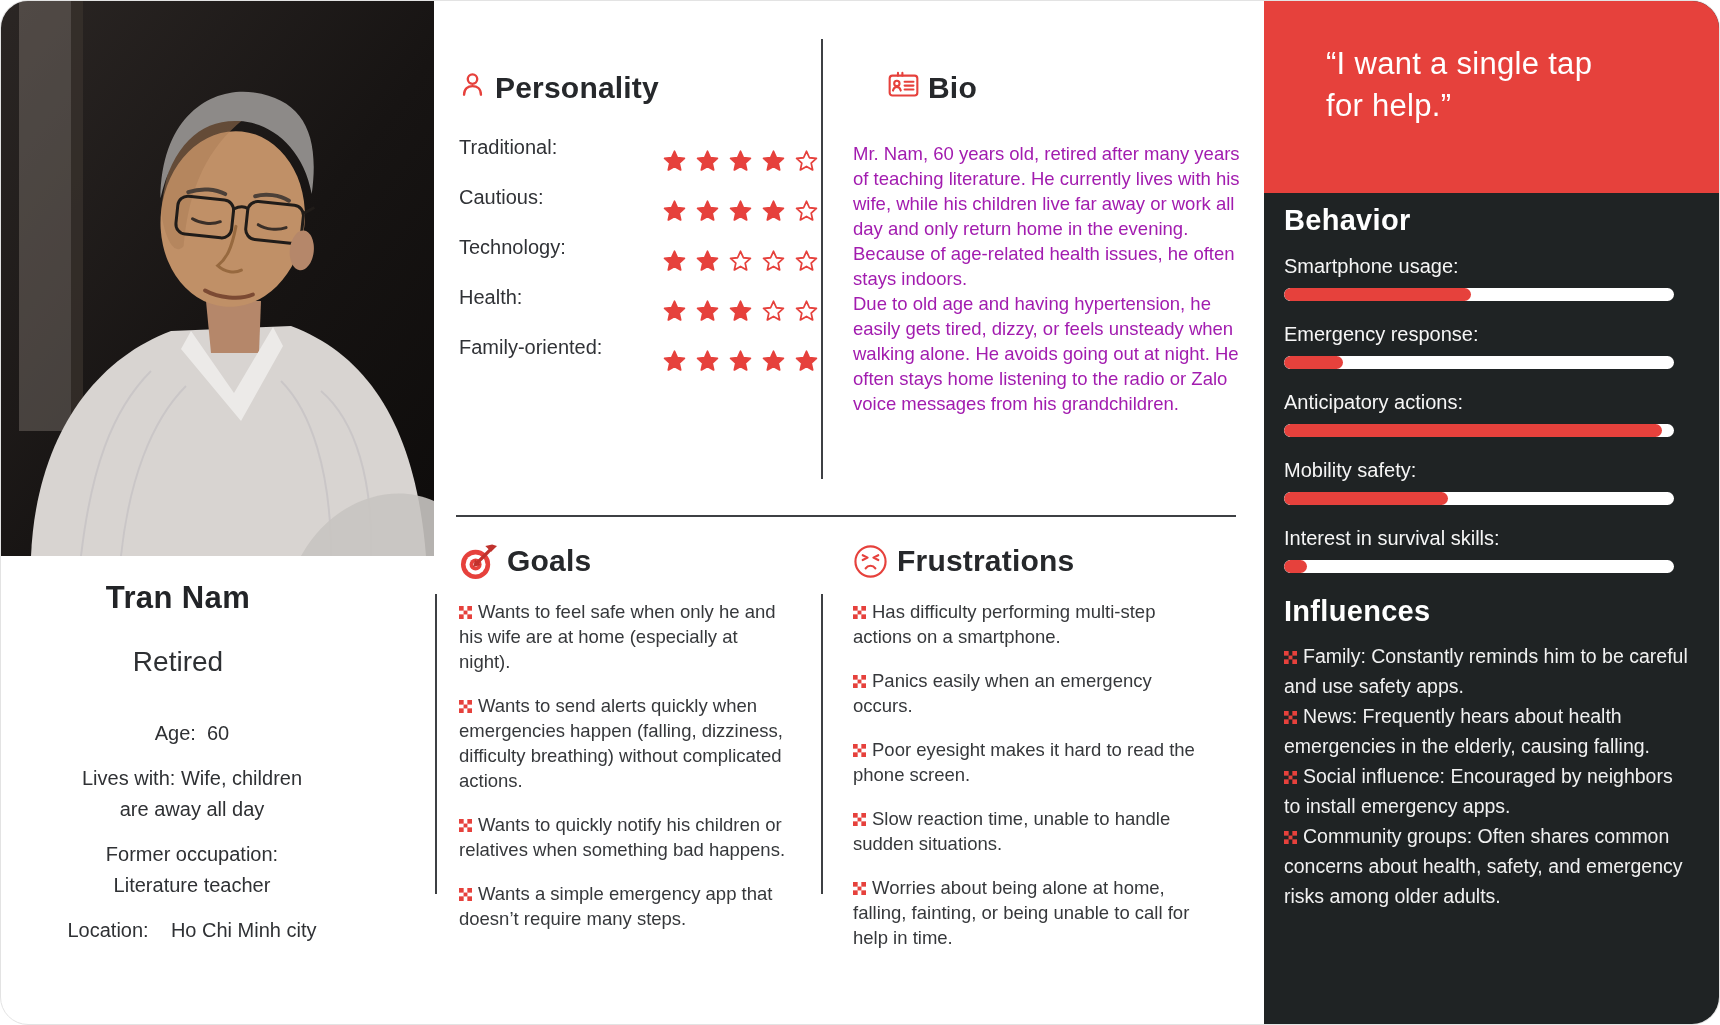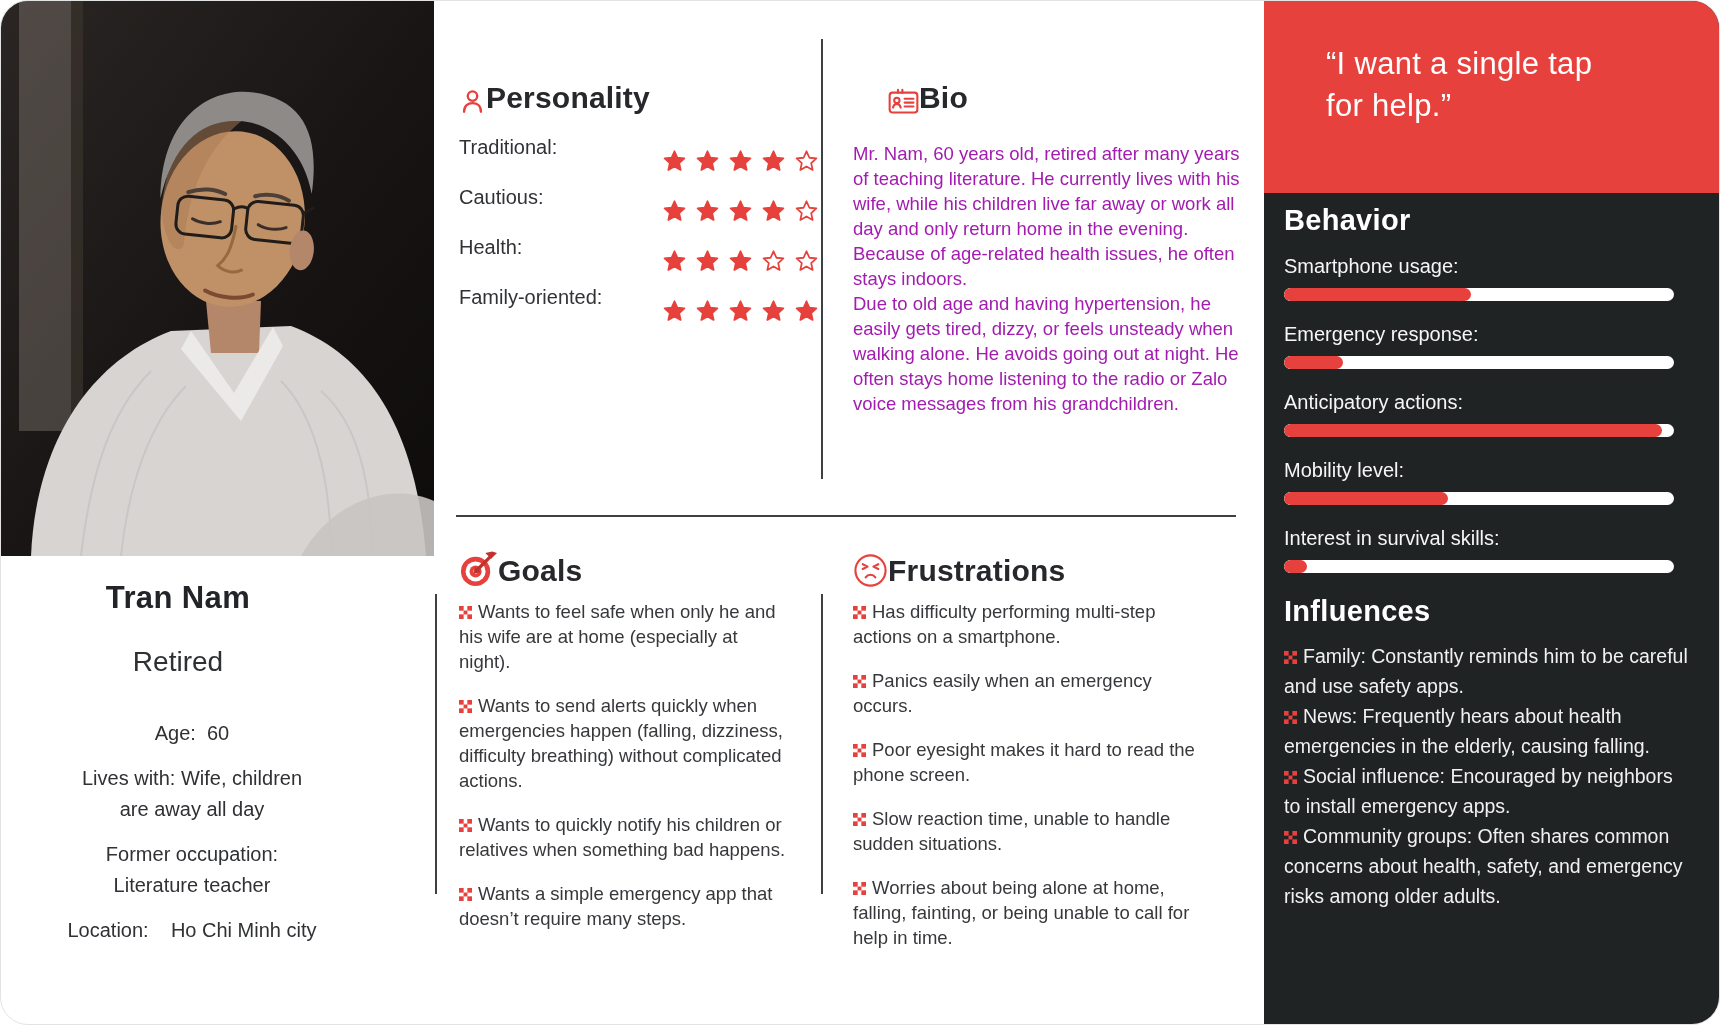--- a/index.html
+++ b/index.html
@@ -24,21 +24,21 @@
   .detail-list{margin-top:40px;padding-left:28px;}
   .detail-line{font-size:20px;line-height:31px;color:#2F3134;white-space:pre-wrap;margin-bottom:14px;}
   
   .vdiv{position:absolute;width:2px;background:var(--line);}
   .hdiv{position:absolute;height:2px;background:var(--line);}
   #div-bio{left:820px;top:38px;height:440px;}
   #div-mid{left:455px;top:514px;width:780px;}
   #div-left{left:434px;top:593px;height:300px;}
   #div-frus{left:820px;top:593px;height:300px;}
   
-  .sec-head{position:absolute;display:flex;align-items:flex-end;gap:0;height:44px;}
+  .sec-head{position:absolute;display:flex;align-items:flex-start;gap:9px;height:44px;}
   .sec-title{font-size:30px;font-weight:bold;color:var(--ink);letter-spacing:.2px;}
   #head-personality{left:458px;top:70px;}
   #head-bio{left:887px;top:70px;}
   #head-goals{left:458px;top:543px;}
   #head-frustrations{left:852px;top:543px;}
   
   .trait-rows{position:absolute;left:458px;top:135px;width:360px;}
   .trait-row{display:flex;justify-content:space-between;height:50px;}
   .trait-label{font-size:20px;color:#303236;}
   .stars{display:flex;gap:8px;align-items:center;}
@@ -175,20 +175,40 @@
           </svg>
           <svg class="star" viewBox="0 0 24 24">
      <polygon points="12,2.2 14.8,8.4 21.5,9 16.5,13.5 17.9,20.1 12,16.7 6.1,20.1 7.5,13.5 2.5,9 9.2,8.4" style="fill:#E6413C;stroke:#E6413C;stroke-width:1.7" stroke-linejoin="round"></polygon>
           </svg>
           <svg class="star" viewBox="0 0 24 24">
      <polygon points="12,2.2 14.8,8.4 21.5,9 16.5,13.5 17.9,20.1 12,16.7 6.1,20.1 7.5,13.5 2.5,9 9.2,8.4" style="fill:none;stroke:#E6413C;stroke-width:1.7" stroke-linejoin="round"></polygon>
           </svg>
         </span>
       </div>
       <div class="trait-row">
+     <span class="trait-label">Technology:</span>
+     <span class="stars">
+          <svg class="star" viewBox="0 0 24 24">
+     <polygon points="12,2.2 14.8,8.4 21.5,9 16.5,13.5 17.9,20.1 12,16.7 6.1,20.1 7.5,13.5 2.5,9 9.2,8.4" style="fill:#E6413C;stroke:#E6413C;stroke-width:1.7" stroke-linejoin="round"></polygon>
+          </svg>
+          <svg class="star" viewBox="0 0 24 24">
+     <polygon points="12,2.2 14.8,8.4 21.5,9 16.5,13.5 17.9,20.1 12,16.7 6.1,20.1 7.5,13.5 2.5,9 9.2,8.4" style="fill:#E6413C;stroke:#E6413C;stroke-width:1.7" stroke-linejoin="round"></polygon>
+          </svg>
+          <svg class="star" viewBox="0 0 24 24">
+     <polygon points="12,2.2 14.8,8.4 21.5,9 16.5,13.5 17.9,20.1 12,16.7 6.1,20.1 7.5,13.5 2.5,9 9.2,8.4" style="fill:none;stroke:#E6413C;stroke-width:1.7" stroke-linejoin="round"></polygon>
+          </svg>
+          <svg class="star" viewBox="0 0 24 24">
+     <polygon points="12,2.2 14.8,8.4 21.5,9 16.5,13.5 17.9,20.1 12,16.7 6.1,20.1 7.5,13.5 2.5,9 9.2,8.4" style="fill:none;stroke:#E6413C;stroke-width:1.7" stroke-linejoin="round"></polygon>
+          </svg>
+          <svg class="star" viewBox="0 0 24 24">
+     <polygon points="12,2.2 14.8,8.4 21.5,9 16.5,13.5 17.9,20.1 12,16.7 6.1,20.1 7.5,13.5 2.5,9 9.2,8.4" style="fill:none;stroke:#E6413C;stroke-width:1.7" stroke-linejoin="round"></polygon>
+          </svg>
+        </span>
+      </div>
+      <div class="trait-row">
      <span class="trait-label">Health:</span>
      <span class="stars">
           <svg class="star" viewBox="0 0 24 24">
      <polygon points="12,2.2 14.8,8.4 21.5,9 16.5,13.5 17.9,20.1 12,16.7 6.1,20.1 7.5,13.5 2.5,9 9.2,8.4" style="fill:#E6413C;stroke:#E6413C;stroke-width:1.7" stroke-linejoin="round"></polygon>
           </svg>
           <svg class="star" viewBox="0 0 24 24">
      <polygon points="12,2.2 14.8,8.4 21.5,9 16.5,13.5 17.9,20.1 12,16.7 6.1,20.1 7.5,13.5 2.5,9 9.2,8.4" style="fill:#E6413C;stroke:#E6413C;stroke-width:1.7" stroke-linejoin="round"></polygon>
           </svg>
           <svg class="star" viewBox="0 0 24 24">
      <polygon points="12,2.2 14.8,8.4 21.5,9 16.5,13.5 17.9,20.1 12,16.7 6.1,20.1 7.5,13.5 2.5,9 9.2,8.4" style="fill:#E6413C;stroke:#E6413C;stroke-width:1.7" stroke-linejoin="round"></polygon>
@@ -365,21 +385,21 @@
        <div class="metric-fill" style="width:15%;background:#E6413C"></div>
      </div>
         </div>
         <div class="metric">
      <div class="metric-label">Anticipatory actions:</div>
      <div class="metric-bar">
        <div class="metric-fill" style="width:97%;background:#E6413C"></div>
      </div>
         </div>
         <div class="metric">
-     <div class="metric-label">Mobility level:</div>
+     <div class="metric-label">Mobility safety:</div>
      <div class="metric-bar">
        <div class="metric-fill" style="width:42%;background:#E6413C"></div>
      </div>
         </div>
         <div class="metric">
      <div class="metric-label">Interest in survival skills:</div>
      <div class="metric-bar">
        <div class="metric-fill" style="width:6%;background:#E6413C"></div>
      </div>
         </div>

